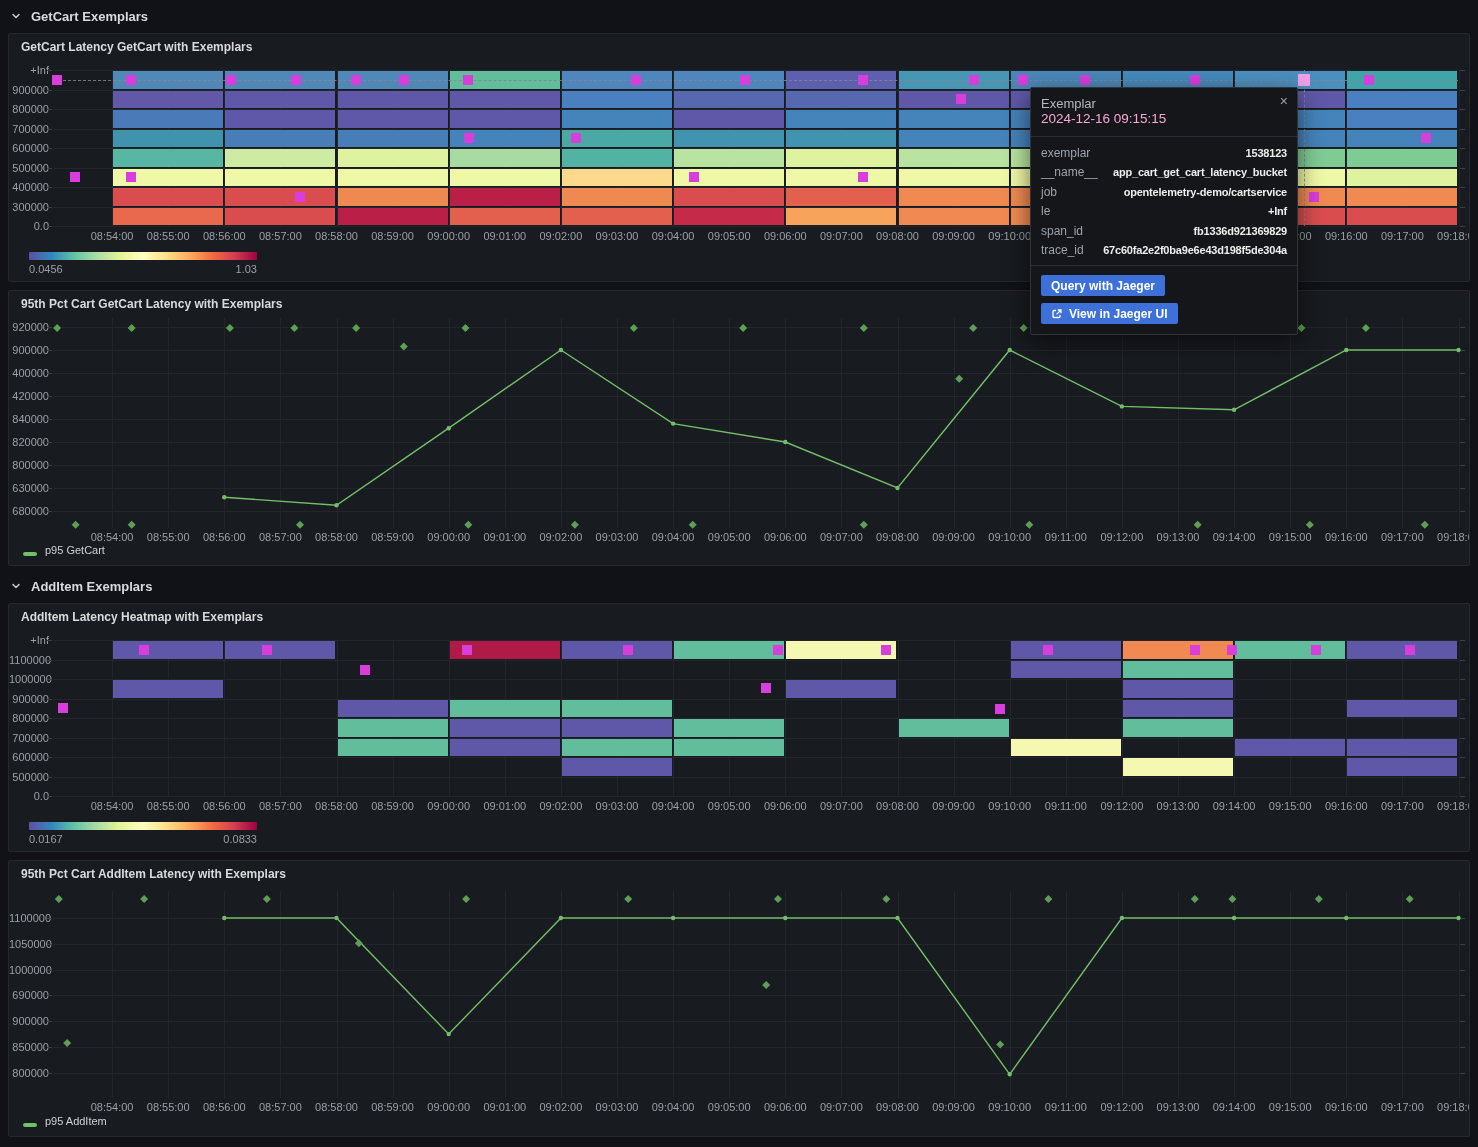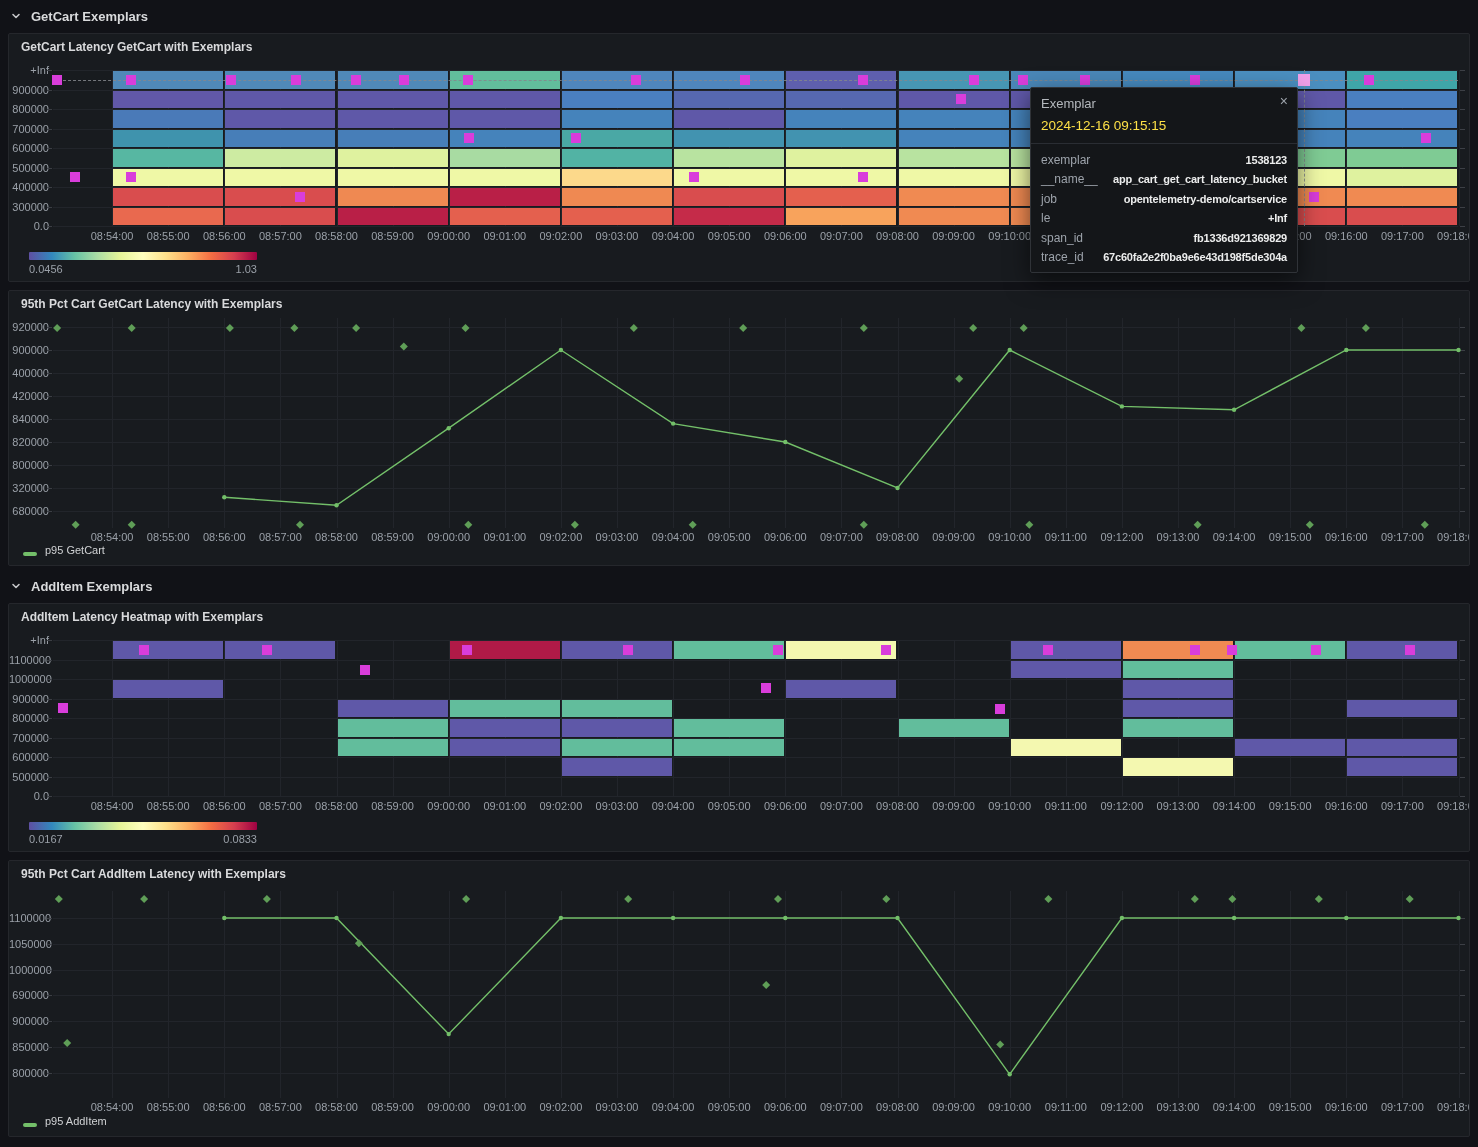--- a/index.html
+++ b/index.html
@@ -26,21 +26,21 @@
   svg.chart{position:absolute;left:0;top:0;z-index:1}
   .legend{position:absolute;display:flex;align-items:flex-end;gap:8px;font-size:11px;color:#d0d2d4}
   .legend .dash{width:14px;height:4px;border-radius:2px}
   
   .tooltip{position:absolute;left:1030px;top:87px;width:268px;background:#141619;
        border:1px solid #303338;border-radius:2px;box-shadow:0 8px 24px rgba(0,0,0,.55);
        z-index:50;color:#e8e9eb;box-sizing:border-box}
   .tt-head{padding:8px 10px 10px;border-bottom:1px solid #2a2d33;position:relative}
   .tt-title{font-size:13px;color:#b4b8bd}
   .tt-close{position:absolute;right:9px;top:6px;color:#9da3ab;font-size:14px;cursor:pointer;line-height:14px}
-  .tt-time{margin-top:7px;font-size:13.5px;color:#fde047;font-weight:400}
+  .tt-time{font-size:13.5px;color:#f9a8d4;font-weight:400}
   .tt-body{padding:6px 10px 5px}
   .tt-row{display:flex;justify-content:space-between;align-items:center;height:19.5px;white-space:nowrap}
   .tt-key{color:#9da3ab;font-size:12px}
   .tt-val{color:#eceded;font-size:11px;font-weight:700;letter-spacing:-0.2px}
   .tt-foot{padding:9px 10px 10px;border-top:1px solid #2a2d33;display:flex;flex-direction:column;
        gap:7px;align-items:flex-start}
   .tt-btn{display:flex;align-items:center;gap:6px;background:#3d71d9;color:#fff;border:none;
        border-radius:2px;font-size:12px;font-weight:700;padding:0 10px;height:21px;
        font-family:"Liberation Sans",sans-serif;cursor:pointer}
 </style>
@@ -300,21 +300,21 @@
       <div class="tick" style="left: 1451px; top: 128px;"></div>
       <div class="hgrid" style="left: 44px; top: 151px; width: 1405px; height: 1px;"></div>
       <div class="ylab" style="left: 0px; top: 145px;">820000</div>
       <div class="tick" style="left: 38px; top: 151px;"></div>
       <div class="tick" style="left: 1451px; top: 151px;"></div>
       <div class="hgrid" style="left: 44px; top: 174px; width: 1405px; height: 1px;"></div>
       <div class="ylab" style="left: 0px; top: 168px;">800000</div>
       <div class="tick" style="left: 38px; top: 174px;"></div>
       <div class="tick" style="left: 1451px; top: 174px;"></div>
       <div class="hgrid" style="left: 44px; top: 197px; width: 1405px; height: 1px;"></div>
-      <div class="ylab" style="left: 0px; top: 191px;">320000</div>
+      <div class="ylab" style="left: 0px; top: 191px;">630000</div>
       <div class="tick" style="left: 38px; top: 197px;"></div>
       <div class="tick" style="left: 1451px; top: 197px;"></div>
       <div class="hgrid" style="left: 44px; top: 220px; width: 1405px; height: 1px;"></div>
       <div class="ylab" style="left: 0px; top: 214px;">680000</div>
       <div class="tick" style="left: 38px; top: 220px;"></div>
       <div class="tick" style="left: 1451px; top: 220px;"></div>
       <div class="vgrid" style="left: 103.1px; top: 27px; width: 1px; height: 210px;"></div>
       <div class="vgrid" style="left: 159.2px; top: 27px; width: 1px; height: 210px;"></div>
       <div class="vgrid" style="left: 215.3px; top: 27px; width: 1px; height: 210px;"></div>
       <div class="vgrid" style="left: 271.4px; top: 27px; width: 1px; height: 210px;"></div>
@@ -711,13 +711,27 @@
       </div>
       <div class="tt-row">
         <div class="tt-key">span_id</div>
         <div class="tt-val">fb1336d921369829</div>
       </div>
       <div class="tt-row">
         <div class="tt-key">trace_id</div>
         <div class="tt-val">67c60fa2e2f0ba9e6e43d198f5de304a</div>
       </div>
     </div>
+  <div class="tt-foot">
+    <button class="tt-btn">
+      <span>Query with Jaeger</span>
+    </button>
+    <button class="tt-btn">
+      <span style="display:flex">
+        <svg width="12" height="12" viewBox="0 0 12 12" fill="none" stroke="#fff" stroke-width="1.3">
+          <path d="M5 2.5 H3 C2.45 2.5 2 2.95 2 3.5 v5 c0 .55 .45 1 1 1 h5 c.55 0 1-.45 1-1 V7"></path>
+          <path d="M6.8 2h3.2v3.2M9.8 2.2 5.6 6.4"></path>
+        </svg>
+      </span>
+      <span>View in Jaeger UI</span>
+    </button>
+  </div>
 </div>
 
 </body></html>

